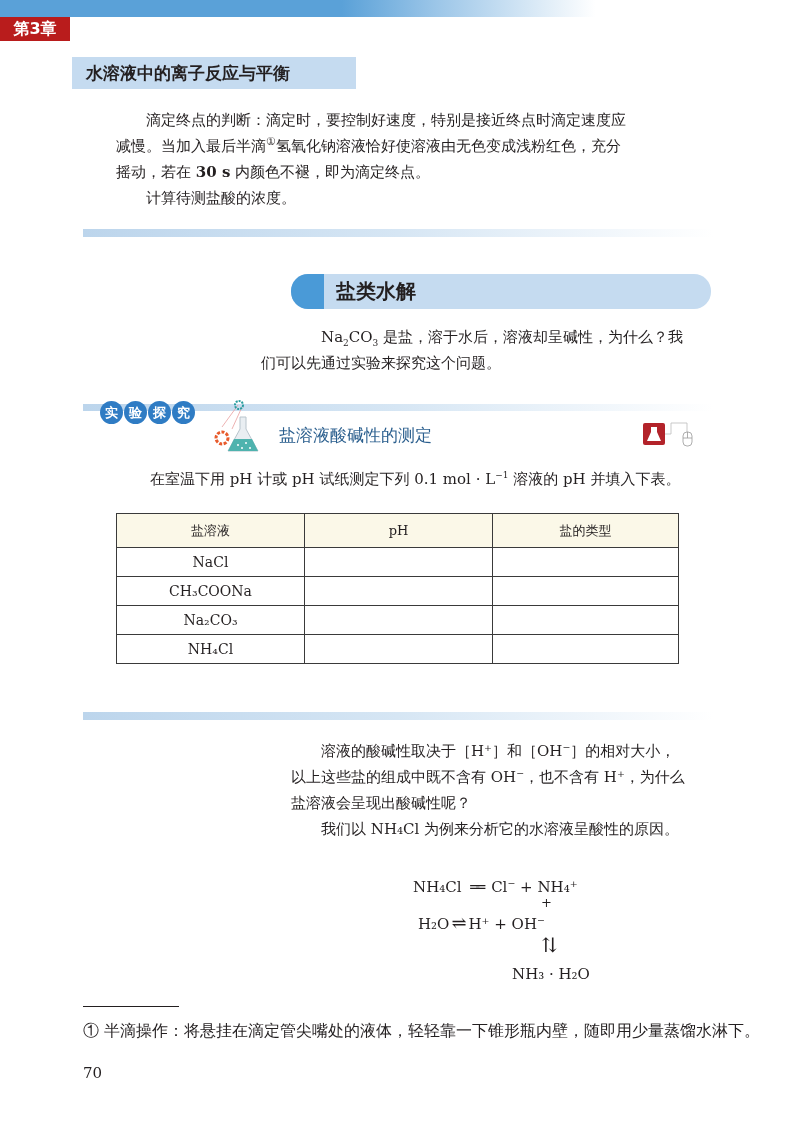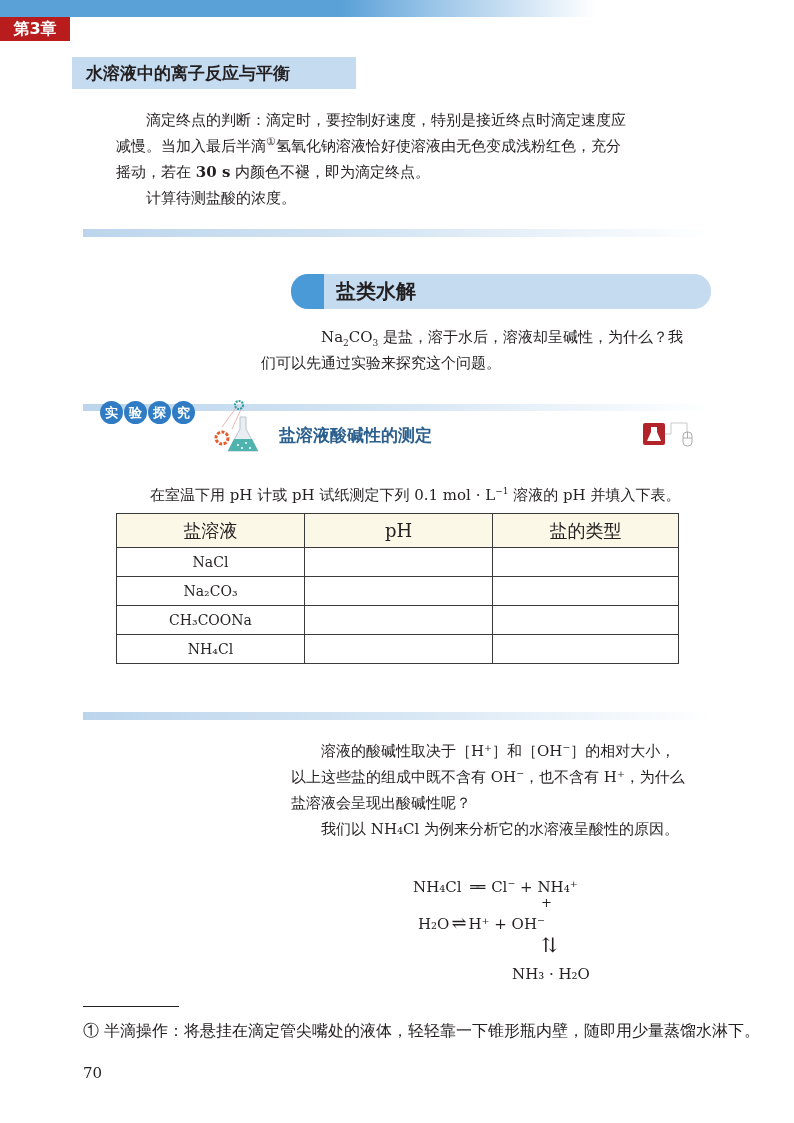--- a/index.html
+++ b/index.html
@@ -50,31 +50,31 @@
   }
   .exp-tag { position: absolute; left: 100px; top: 401px; display: flex; gap: 1px; }
   .exp-tag span {
     width: 23px; height: 23px; border-radius: 50%; background: #2f7cc4; color: #fff;
     font-family: "DejaVu Sans", sans-serif; font-weight: bold; font-size: 13px;
     display: flex; align-items: center; justify-content: center;
   }
   .exp-icon { position: absolute; left: 208px; top: 397px; width: 60px; height: 58px; }
   .exp-title {
     position: absolute; left: 279px; top: 424px;
-    font-family: "DejaVu Sans", sans-serif; font-weight: bold; font-size: 17px; color: #2b5f8e;
+    font-family: "DejaVu Sans", sans-serif; font-weight: normal; font-size: 17px; color: #2b5f8e;
   }
   .lab-icon { position: absolute; left: 641px; top: 420px; width: 62px; height: 30px; }
   table.data {
     position: absolute; left: 116px; top: 513px; width: 563px;
     border-collapse: collapse; font-size: 14px;
   }
   table.data th, table.data td {
     border: 1.5px solid #3a3a3a; text-align: center; height: 28px; padding: 0;
   }
-  table.data th { background: #fbf8e8; font-weight: normal; height: 33px; font-size: 18px; }
+  table.data th { background: #fbf8e8; font-weight: normal; height: 33px; font-size: 13px; }
   sub, sup { font-size: 9px; line-height: 0; }
   .eq { position: absolute; font-size: 15px; white-space: nowrap; }
   .fn-rule { position: absolute; left: 83px; top: 1006px; width: 96px; height: 1px; background: #231f20; }
   .footnote { position: absolute; left: 83px; top: 1021px; font-size: 16px; }
   .pagenum { position: absolute; left: 83px; top: 1064px; font-size: 15px; }
 </style>
 </head>
 <body>
 
 <div class="topbar"></div>
@@ -122,45 +122,45 @@
 <div class="exp-title">盐溶液酸碱性的测定</div>
 <svg class="lab-icon" viewBox="0 0 62 30">
   <rect x="2" y="3" width="22" height="22" rx="2" fill="#b3232a"></rect>
   <path d="M10 7 L16 7 L16 12 L20 21 L6 21 L10 12 Z" fill="#ffffff"></path>
   <path d="M24 14 L30 14 L30 3 L46 3 L46 12" fill="none" stroke="#bbbbbb" stroke-width="0.8"></path>
   <rect x="42" y="12" width="9" height="14" rx="4" fill="#fff" stroke="#999" stroke-width="0.8"></rect>
   <line x1="46.5" y1="12" x2="46.5" y2="18" stroke="#999" stroke-width="0.8"></line>
   <line x1="42" y1="18" x2="51" y2="18" stroke="#999" stroke-width="0.8"></line>
 </svg>
 
-<p class="para" style="left:150px; top:482px; width:560px;">
+<p class="para" style="left:150px; top:466px; width:560px;">
   <span>在室温下用 pH 计或 pH 试纸测定下列 0.1 mol · L</span><sup>−1</sup><span> 溶液的 pH 并填入下表。</span>
 </p>
 
 <table class="data">
   <thead>
     <tr>
       <th style="width:187px;">盐溶液</th>
       <th style="width:187px;">pH</th>
       <th>盐的类型</th>
     </tr>
   </thead>
   <tbody>
     <tr>
       <td>NaCl</td>
       <td></td>
       <td></td>
     </tr>
     <tr>
-      <td>Na₂CO₃</td>
+      <td>CH₃COONa</td>
       <td></td>
       <td></td>
     </tr>
     <tr>
-      <td>CH₃COONa</td>
+      <td>Na₂CO₃</td>
       <td></td>
       <td></td>
     </tr>
     <tr>
       <td>NH₄Cl</td>
       <td></td>
       <td></td>
     </tr>
   </tbody>
 </table>

